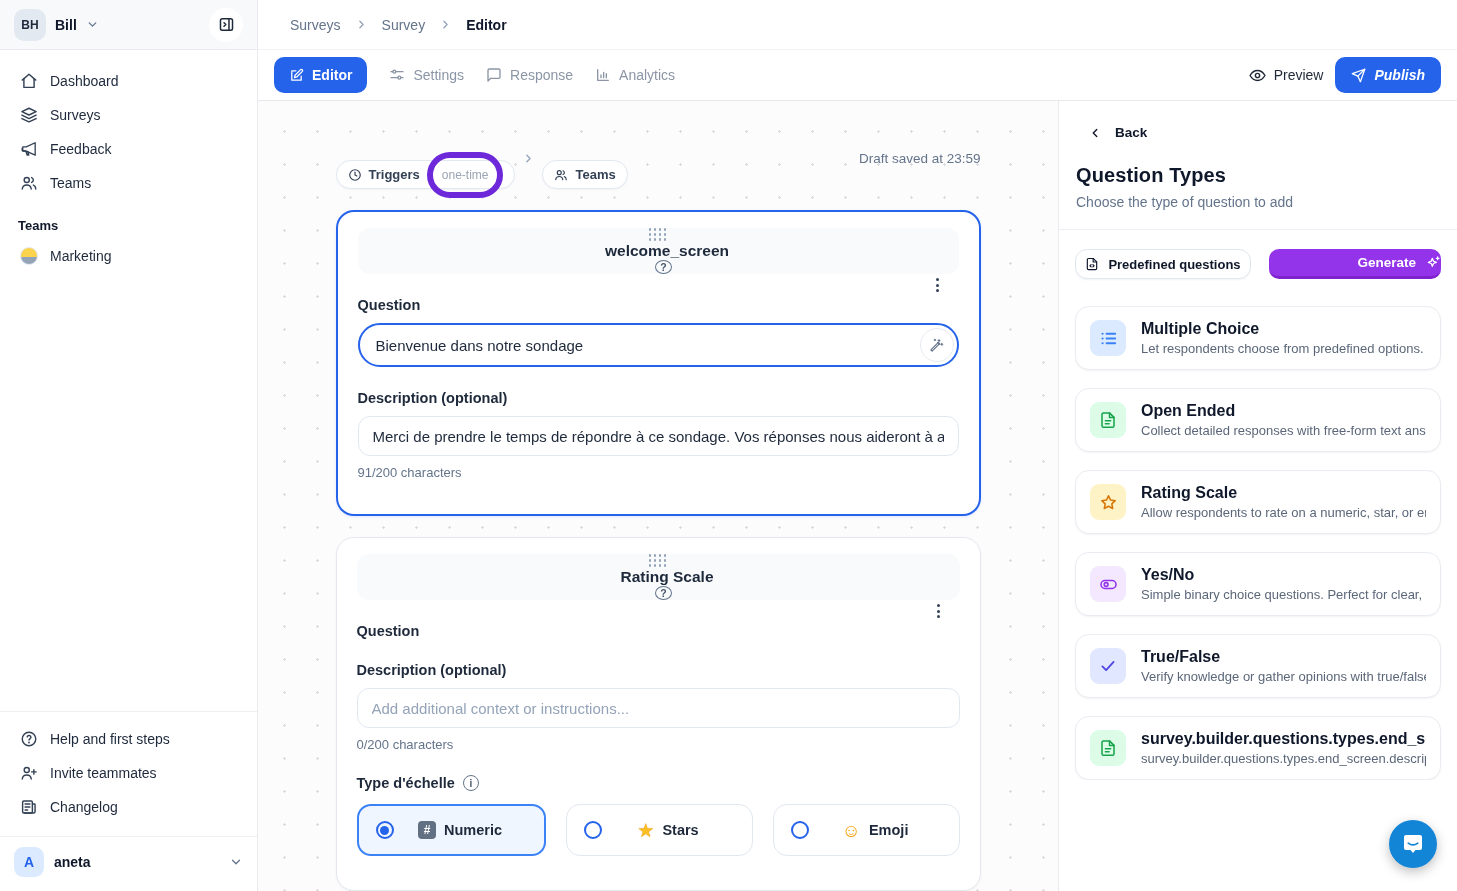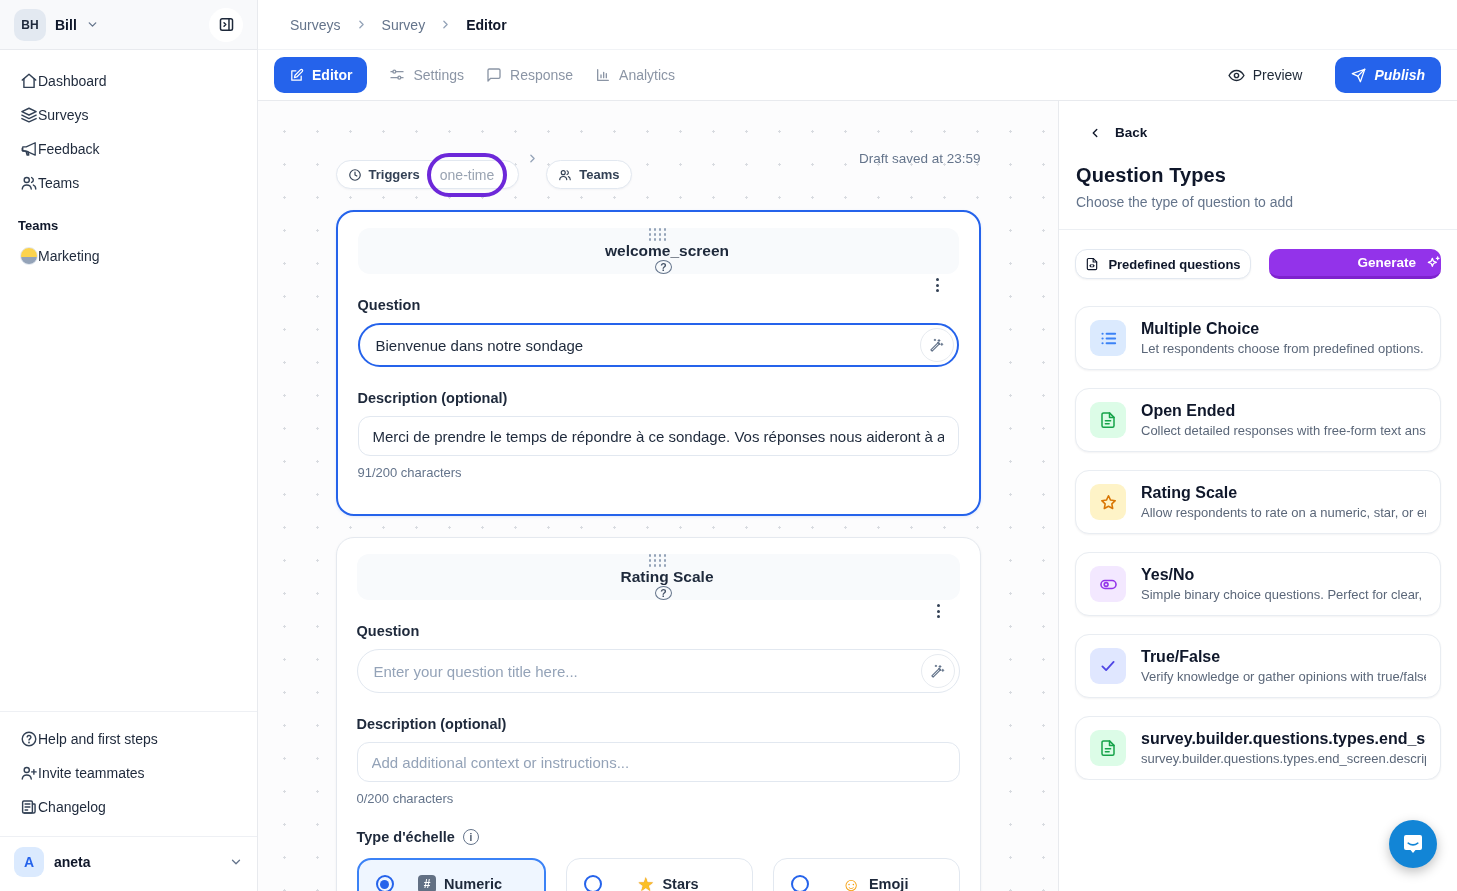--- a/index.html
+++ b/index.html
@@ -11,21 +11,21 @@
   svg { display:block; }
 
   
   .sidebar { width:258px; height:891px; background:#fff; border-right:1px solid #e8eaee; display:flex; flex-direction:column; flex-shrink:0; }
   .sb-header { height:50px; background:#f8f9fb; border-bottom:1px solid #e8eaee; display:flex; align-items:center; padding:0 14px; gap:9px; }
   .ws-avatar { width:32px; height:32px; border-radius:10px; background:#e3e9f1; color:#1e293b; font-size:12px; font-weight:bold; display:flex; align-items:center; justify-content:center; }
   .ws-name { font-size:14px; font-weight:600; color:#0f172a; }
   .chev { color:#64748b; }
   .collapse-btn { margin-left:auto; width:34px; height:34px; border-radius:50%; background:#fff; border:none; display:flex; align-items:center; justify-content:center; color:#1e293b; cursor:pointer; }
   .sb-nav { padding:14px 10px 0; }
-  .sb-item { display:flex; align-items:center; gap:0; padding:8px 10px; border-radius:8px; cursor:pointer; color:#1e293b; }
+  .sb-item { display:flex; align-items:center; gap:12px; padding:8px 10px; border-radius:8px; cursor:pointer; color:#1e293b; }
   .sb-item .ico { color:#334155; width:18px; height:18px; }
   .sb-item span.lbl { font-size:14px; font-weight:500; }
   .sb-section { padding:14px 10px 0; }
   .sb-section-title { font-size:13px; font-weight:600; color:#0f172a; padding:4px 8px 6px; }
   .team-emoji { width:18px; height:18px; border-radius:50%; background:linear-gradient(180deg,#fcd34d 0 55%,#94a3b8 55% 100%); border:1px solid #e2e8f0; }
   .sb-grow { flex:1; }
   .sb-footer { border-top:1px solid #eef0f4; padding:10px 10px 6px; }
   .sb-account { border-top:1px solid #eef0f4; margin-top:6px; padding:10px 14px 14px; display:flex; align-items:center; gap:10px; cursor:pointer; }
   .acct-avatar { width:30px; height:30px; border-radius:9px; background:#dbeafe; color:#2563eb; font-weight:bold; font-size:14px; display:flex; align-items:center; justify-content:center; }
   .acct-name { font-size:14px; font-weight:600; }
@@ -34,36 +34,36 @@
   
   .main { flex:1; display:flex; flex-direction:column; min-width:0; }
   .topbar { height:50px; display:flex; align-items:center; padding:0 32px; border-bottom:1px solid #f1f3f6; background:#fff; }
   .crumb { font-size:14px; color:#64748b; cursor:pointer; }
   .crumb.current { color:#0f172a; font-weight:600; cursor:default; }
   .crumb-sep { color:#94a3b8; margin:0 14px; }
 
   .toolbar { height:51px; border-bottom:1px solid #e8eaee; display:flex; align-items:center; padding:0 16px; gap:22px; background:#fff; }
   .tab { display:flex; align-items:center; gap:8px; font-size:14px; font-weight:500; color:#8b95a5; cursor:pointer; }
   .tab.active { background:#2563eb; color:#fff; border-radius:10px; height:36px; padding:0 15px; font-weight:600; }
-  .toolbar-right { margin-left:auto; display:flex; align-items:center; gap:33px; }
+  .toolbar-right { margin-left:auto; display:flex; align-items:center; gap:12px; }
   .preview { display:flex; align-items:center; gap:8px; font-size:14px; font-weight:500; color:#1f2937; cursor:pointer; }
   .publish-btn { background:#2563eb; color:#fff; border:none; border-radius:10px; height:36px; padding:0 16px; display:flex; align-items:center; gap:8px; font-size:14px; font-weight:600; cursor:pointer; font-family:inherit;font-style:italic; }
 
   .workzone { flex:1; display:flex; min-height:0; }
 
   
   .canvas { width:800px; flex-shrink:0; overflow:hidden; background-color:#fcfcfd;
     background-image:radial-gradient(circle,#d8dbe0 1.3px,transparent 1.4px);
     background-size:33px 33px; background-position:10px 14px; }
   .canvas-inner { width:645px; margin:0 auto; padding-top:27px; }
   .pills-row { display:flex; align-items:center; }
   .pill { background:#fff; border:1px solid #e2e8f0; border-radius:999px; height:29px; display:flex; align-items:center; gap:7px; padding:0 11px; cursor:pointer; box-shadow:0 1px 2px rgba(15,23,42,.04);margin-top:32px; }
   .pill .plabel { font-size:13px; font-weight:600; color:#334155; }
   .pill .ico { color:#334155; }
-  .badge { border:4px solid #6d28d9; border-radius:999px; font-size:14px; color:#9aa4b2; padding:10px 9px; }
+  .badge { border:6px solid #6d28d9; border-radius:999px; font-size:12px; color:#9aa4b2; padding:10px 9px; }
   .pill-sep { color:#94a3b8; margin:0 7px; }
   .draft { margin-left:auto; font-size:13.5px; color:#64748b; }
 
   .qcard { background:#fff; border-radius:18px; margin-top:21px; padding:16px 20px 34px; }
   .qcard.selected { border:2px solid #2563eb; box-shadow:0 1px 3px rgba(37,99,235,.12); }
   .qcard.plain { border:1px solid #e5e9ef; box-shadow:0 1px 3px rgba(15,23,42,.05); }
   .qcard-header { background:#f8fafc; border-radius:12px; height:46px; display:flex; align-items:center; padding:0 16px;flex-direction:column; }
   .drag-handle { display:grid; grid-template-columns:repeat(4,4px); grid-auto-rows:4px; gap:1px; cursor:grab; }
   .drag-handle i { width:2.5px; height:2.5px; background:#94a3b8; border-radius:50%; }
   .qcard-title { font-size:15.5px; font-weight:600; color:#1e293b; margin-left:18px; }
@@ -404,34 +404,20 @@
               </span>
             <span class="qcard-title">Rating Scale</span>
             <span class="help-circ">?</span>
             <span class="kebab">
                 <i></i>
                 <i></i>
                 <i></i>
               </span>
           </div>
           <div class="field-label">Question</div>
-          <div class="q-input-wrap">
-            <input class="q-input" type="text" placeholder="Enter your question title here..." style="">
-            <button class="wand-btn">
-              <span>
-                  <svg width="15" height="15" viewBox="0 0 24 24" fill="none" stroke="currentColor" stroke-width="1.9" stroke-linecap="round" stroke-linejoin="round">
-                    <path d="M5 21L17 9l-2-2L3 19l2 2z"></path>
-                    <path d="M14 7l3 3"></path>
-                    <path d="M16 2.5v3M14.5 4h3"></path>
-                    <path d="M20.5 8.5v3M19 10h3"></path>
-                    <path d="M9.5 2v2M8.5 3h2"></path>
-                  </svg>
-                </span>
-            </button>
-          </div>
           <div class="field-label">Description (optional)</div>
           <input class="d-input" type="text" placeholder="Add additional context or instructions..." style="">
           <div class="char-count">0/200 characters</div>
           <div class="field-label">
             <span>Type d'échelle</span>
             <i class="info-circ">i</i>
           </div>
           <div class="scale-row">
             <div class="scale-opt selected">
               <span class="radio checked"></span>

